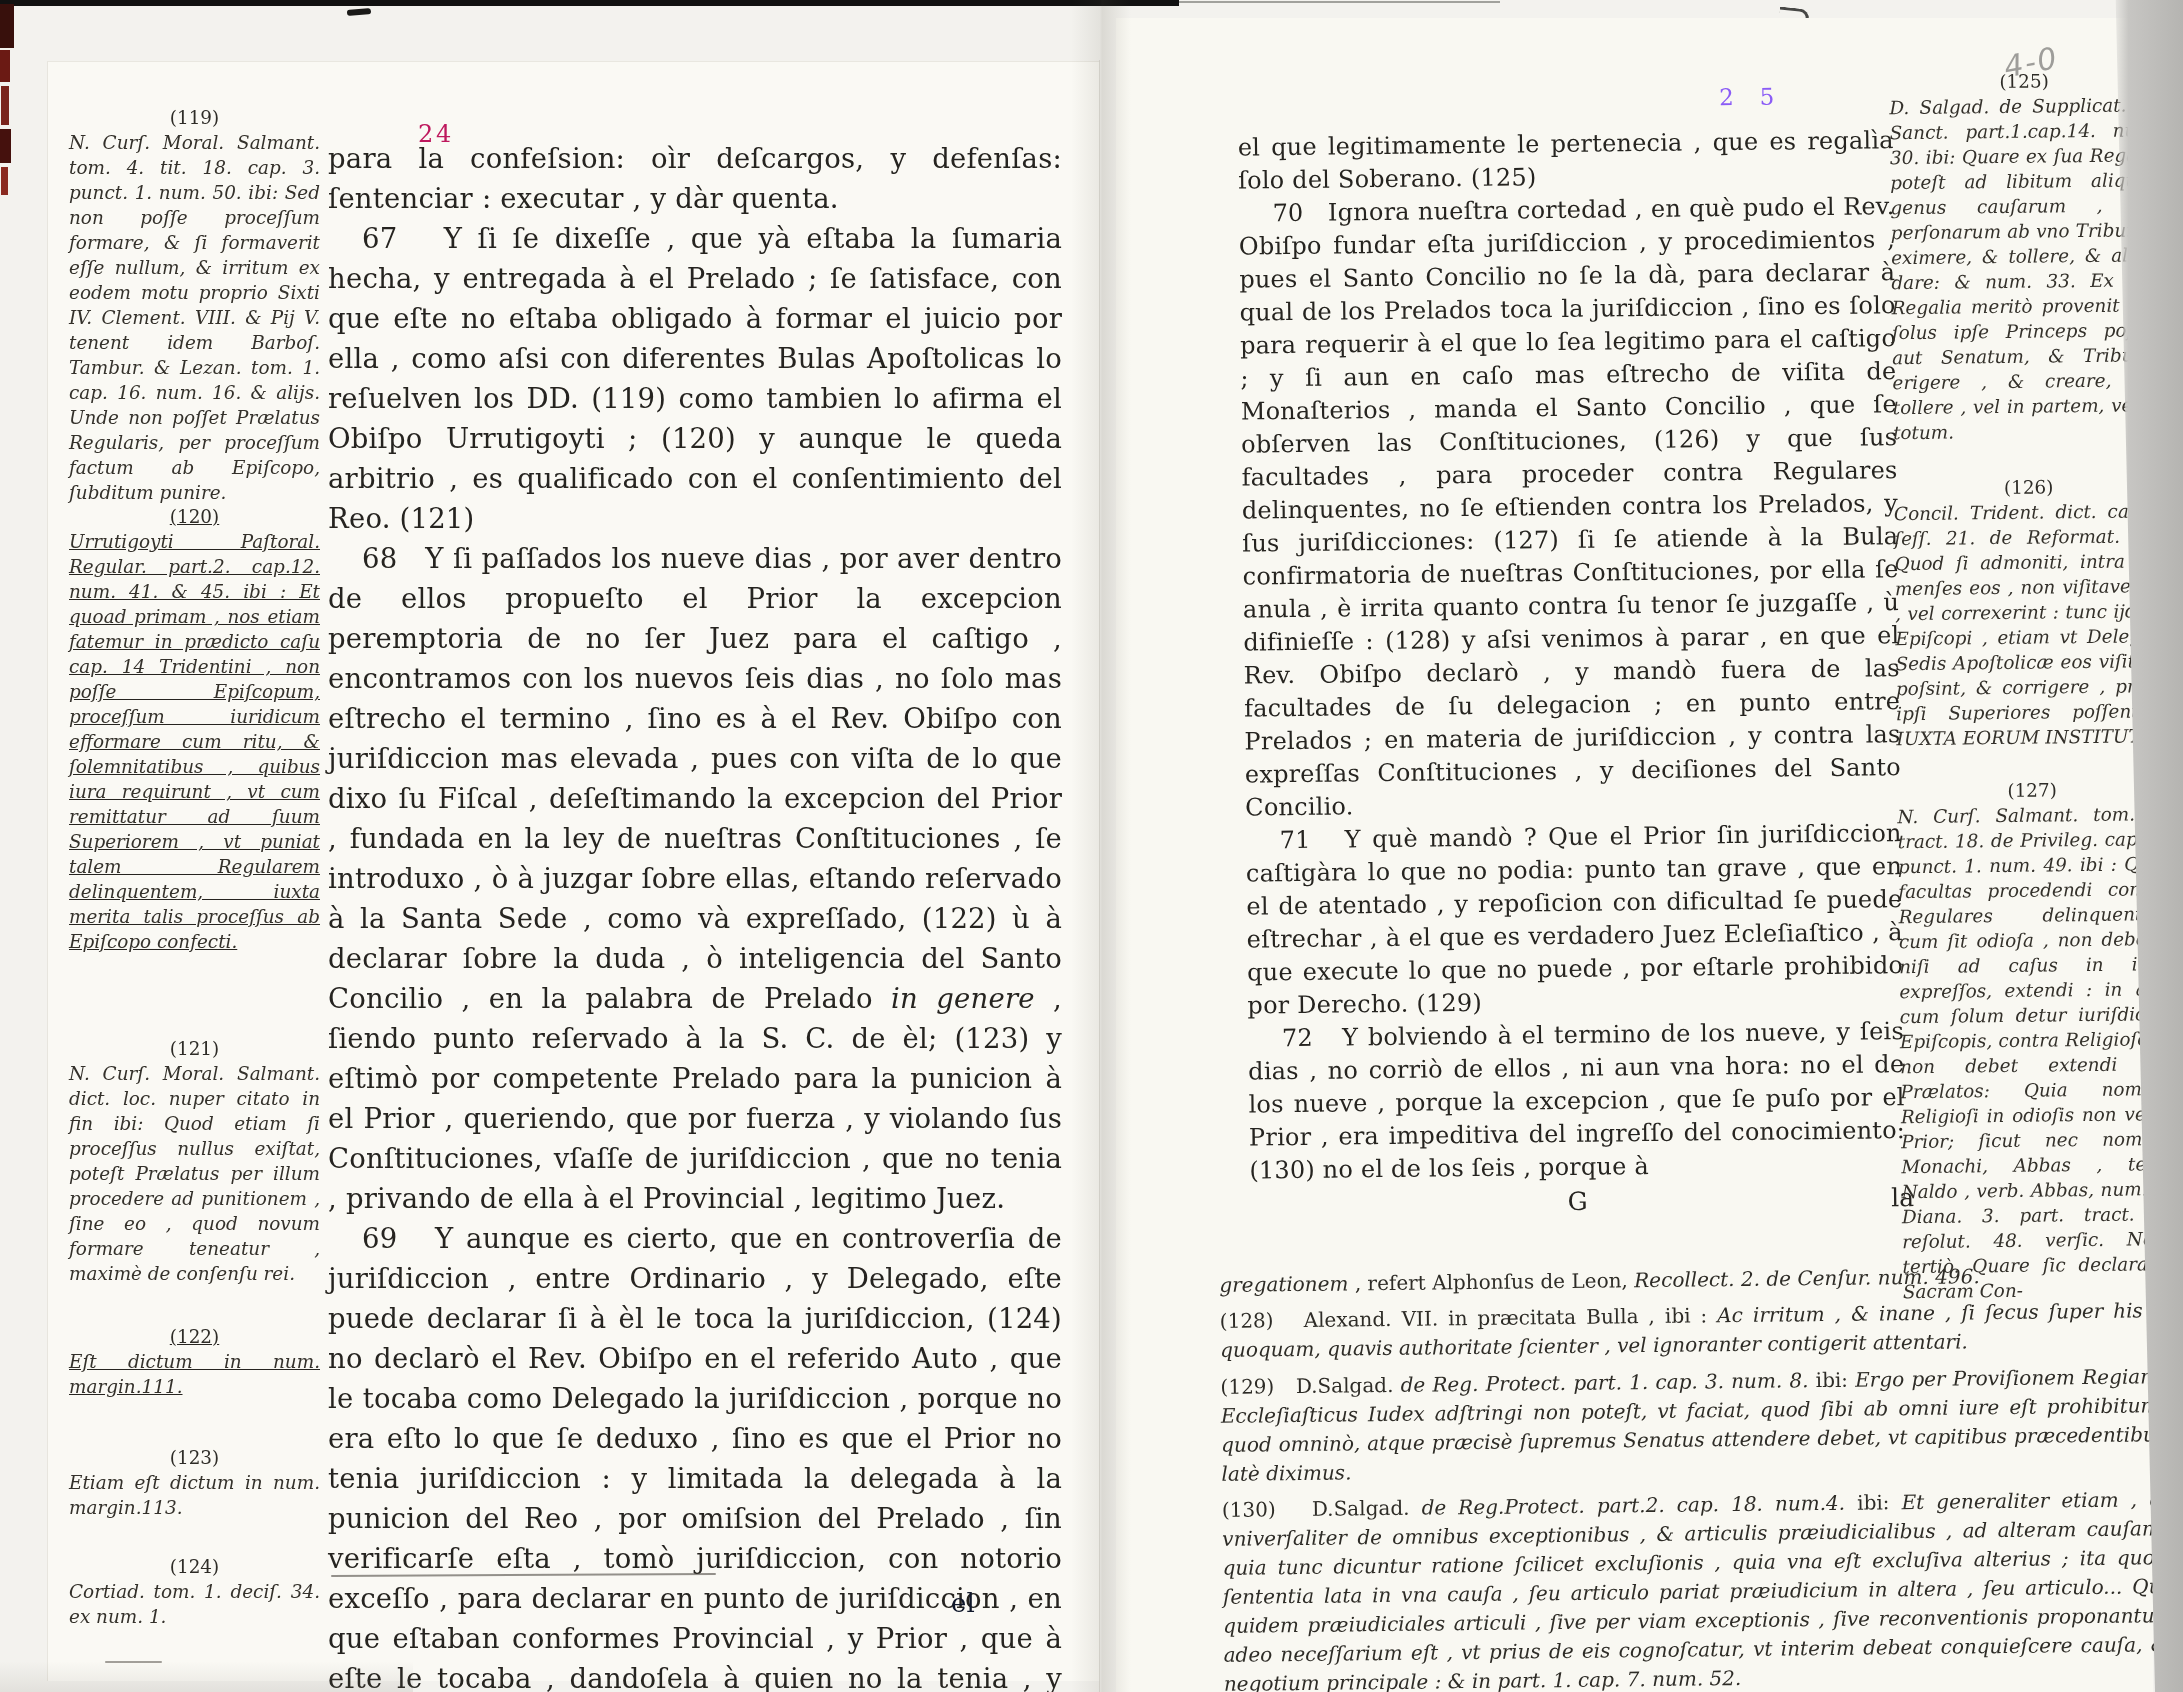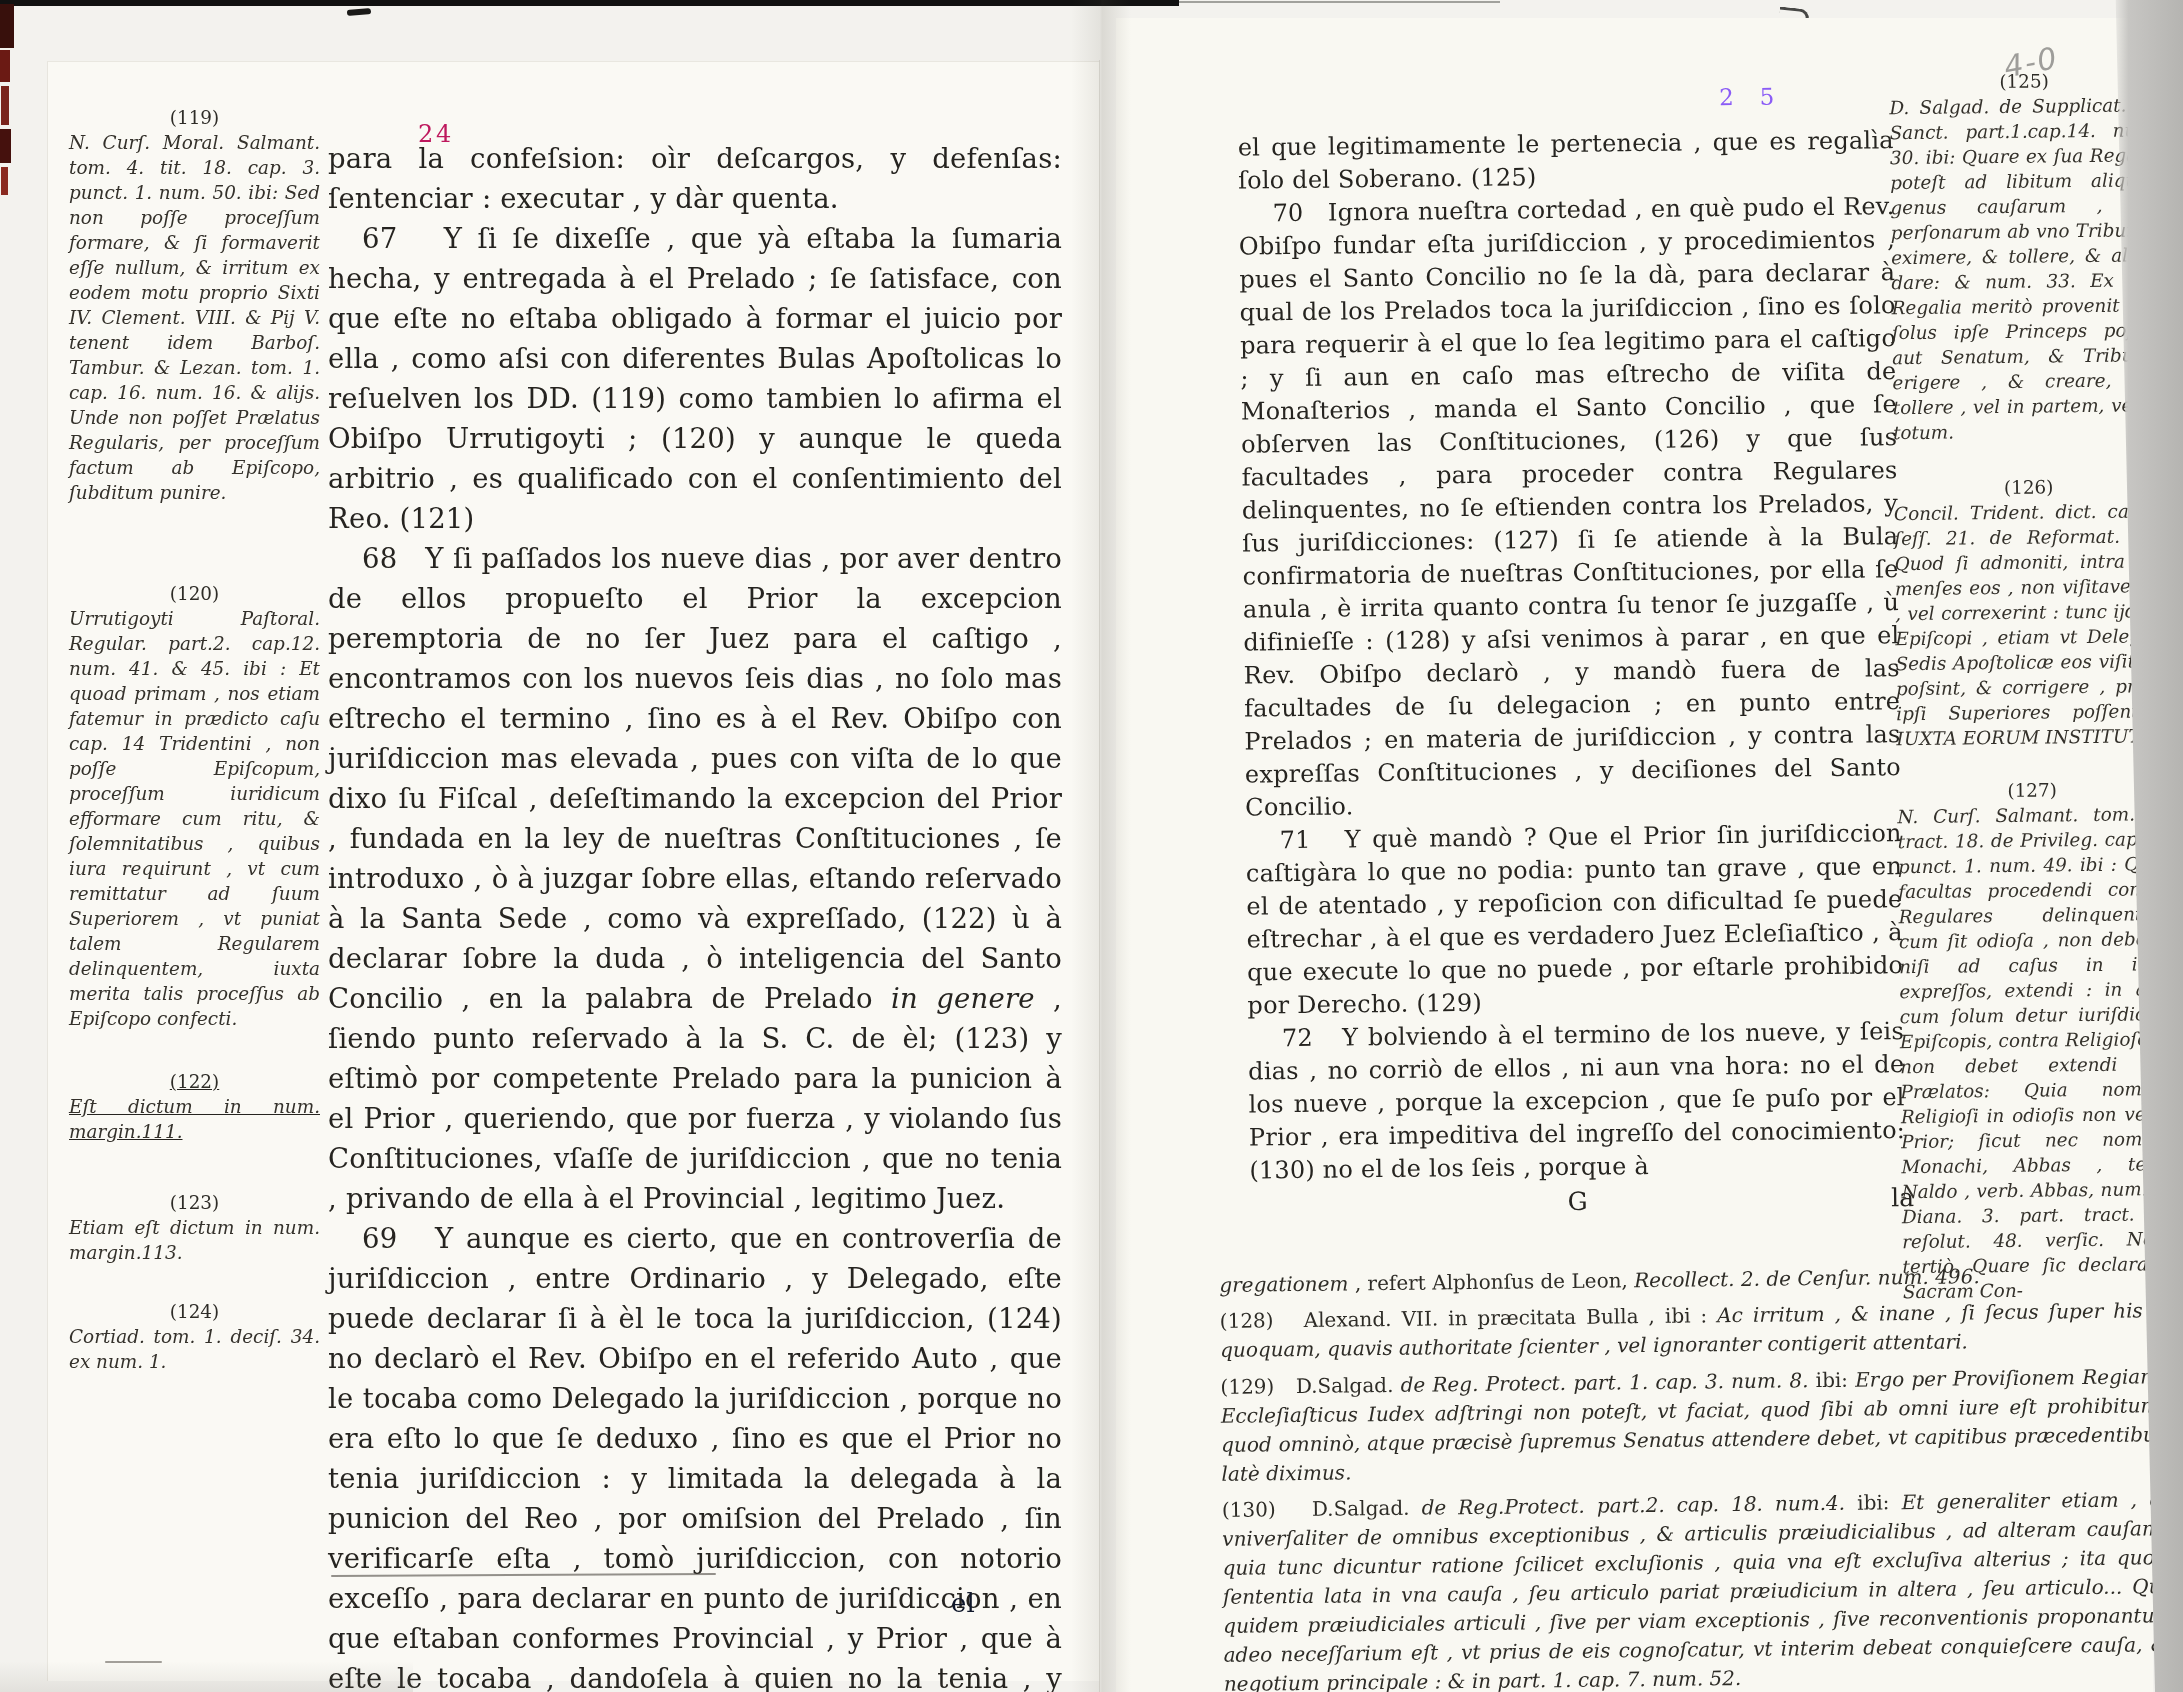--- a/index.html
+++ b/index.html
@@ -33,21 +33,21 @@
   
   .page-left{position:absolute;left:47px;top:61px;width:1052px;height:1619px;
     background:#faf9f4;border-left:0.9px solid #e7e5de;border-top:0.9px solid #e9e7e0;}
   .page-right{position:absolute;left:1116px;top:18.4px;width:1037px;height:1674px;background:#f9f8f2;}
   
   .pageno-left{position:absolute;left:418px;top:120px;font-size:24px;letter-spacing:2.8px;color:#be185d;}
   .lnotes{position:absolute;left:69px;top:106px;width:251px;}
   .rnotes{position:absolute;left:687px;top:0.9px;width:270px;}
   .mnote .mlabel{text-align:center;font-size:18.4px;line-height:24px;color:#2e2c27;}
   .mnote .mtext{font-style:italic;font-size:18.4px;line-height:25px;text-align:justify;color:#34312b;}
-  .lnotes [data-idx="1"]{margin-top:77px;}
+  .lnotes [data-idx="1"]{text-decoration:underline;}
   .lnotes [data-idx="2"]{margin-top:83px;}
   .lnotes [data-idx="3"]{margin-top:39px;text-decoration:underline;}
   .lnotes [data-idx="4"]{margin-top:47px;}
   .lnotes [data-idx="5"]{margin-top:35px;}
   .rnotes [data-idx="1"]{margin-top:32px;}
   .rnotes [data-idx="2"]{margin-top:29px;}
   .lmain{position:absolute;left:328px;top:138px;width:734px;}
   .para{margin:0;font-size:27.5px;line-height:40px;text-align:justify;text-indent:34px;letter-spacing:0.2px;color:#262420;}
   .lmain .para:first-child{text-indent:0;}
   .catchword-left{position:absolute;left:951px;top:1588px;font-size:26px;color:#0f172a;}
@@ -90,20 +90,24 @@
   <div class="pageno-left">24</div>
 
   <div class="lnotes" id="left-notes">
       <div class="mnote" data-idx="0">
       <div class="mlabel">(119)</div>
       <div class="mtext">N. Curſ. Moral. Salmant. tom. 4. tit. 18. cap. 3. punct. 1. num. 50. ibi: Sed non poſſe proceſſum formare, &amp; ſi formaverit eſſe nullum, &amp; irritum ex eodem motu proprio Sixti IV. Clement. VIII. &amp; Pij V. tenent idem Barboſ. Tambur. &amp; Lezan. tom. 1. cap. 16. num. 16. &amp; alijs. Unde non poſſet Prælatus Regularis, per proceſſum factum ab Epiſcopo, ſubditum punire.</div>
     </div>
       <div class="mnote" data-idx="1">
       <div class="mlabel">(120)</div>
       <div class="mtext">Urrutigoyti Paſtoral. Regular. part.2. cap.12. num. 41. &amp; 45. ibi : Et quoad primam , nos etiam fatemur in prædicto caſu cap. 14 Tridentini , non poſſe Epiſcopum, proceſſum iuridicum efformare cum ritu, &amp; ſolemnitatibus , quibus iura requirunt , vt cum remittatur ad ſuum Superiorem , vt puniat talem Regularem delinquentem, iuxta merita talis proceſſus ab Epiſcopo confecti.</div>
+    </div>
+      <div class="mnote" data-idx="2">
+      <div class="mlabel">(121)</div>
+      <div class="mtext">N. Curſ. Moral. Salmant. dict. loc. nuper citato in fin ibi: Quod etiam ſi proceſſus nullus exiſtat, poteſt Prælatus per illum procedere ad punitionem , ſine eo , quod novum formare teneatur , maximè de conſenſu rei.</div>
     </div>
       <div class="mnote" data-idx="3">
       <div class="mlabel">(122)</div>
       <div class="mtext">Eſt dictum in num. margin.111.</div>
     </div>
       <div class="mnote" data-idx="4">
       <div class="mlabel">(123)</div>
       <div class="mtext">Etiam eſt dictum in num. margin.113.</div>
     </div>
       <div class="mnote" data-idx="5">

